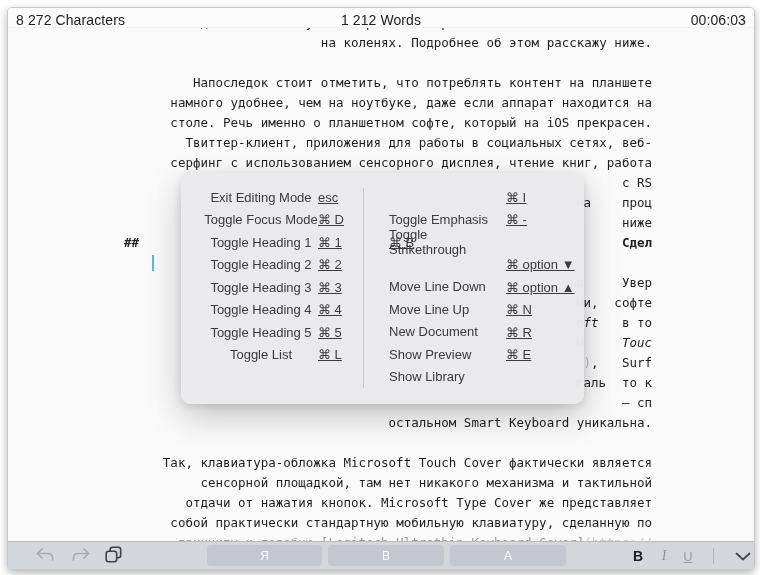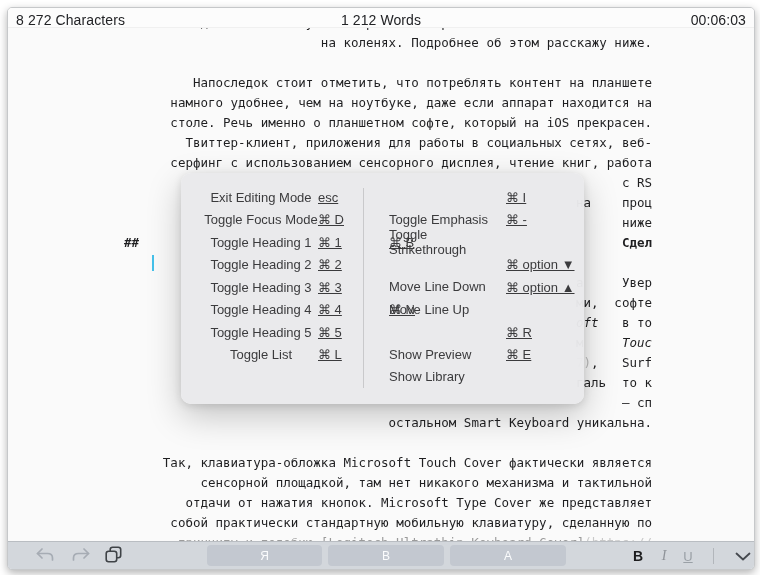--- a/index.html
+++ b/index.html
@@ -146,20 +146,21 @@
         </div>
         <div class="sc-row">
           <span class="sc-label">Move Line Down</span>
           <span class="sc-keys">⌘ option ▼</span>
         </div>
         <div class="sc-row">
           <span class="sc-label">Move Line Up</span>
           <span class="sc-keys">⌘ option ▲</span>
         </div>
         <div class="sc-row">
+          <span class="sc-label">New Document</span>
           <span class="sc-keys">⌘ N</span>
         </div>
         <div class="sc-row">
           <span class="sc-label">Show Preview</span>
           <span class="sc-keys">⌘ R</span>
         </div>
         <div class="sc-row">
           <span class="sc-label">Show Library</span>
           <span class="sc-keys">⌘ E</span>
         </div>

